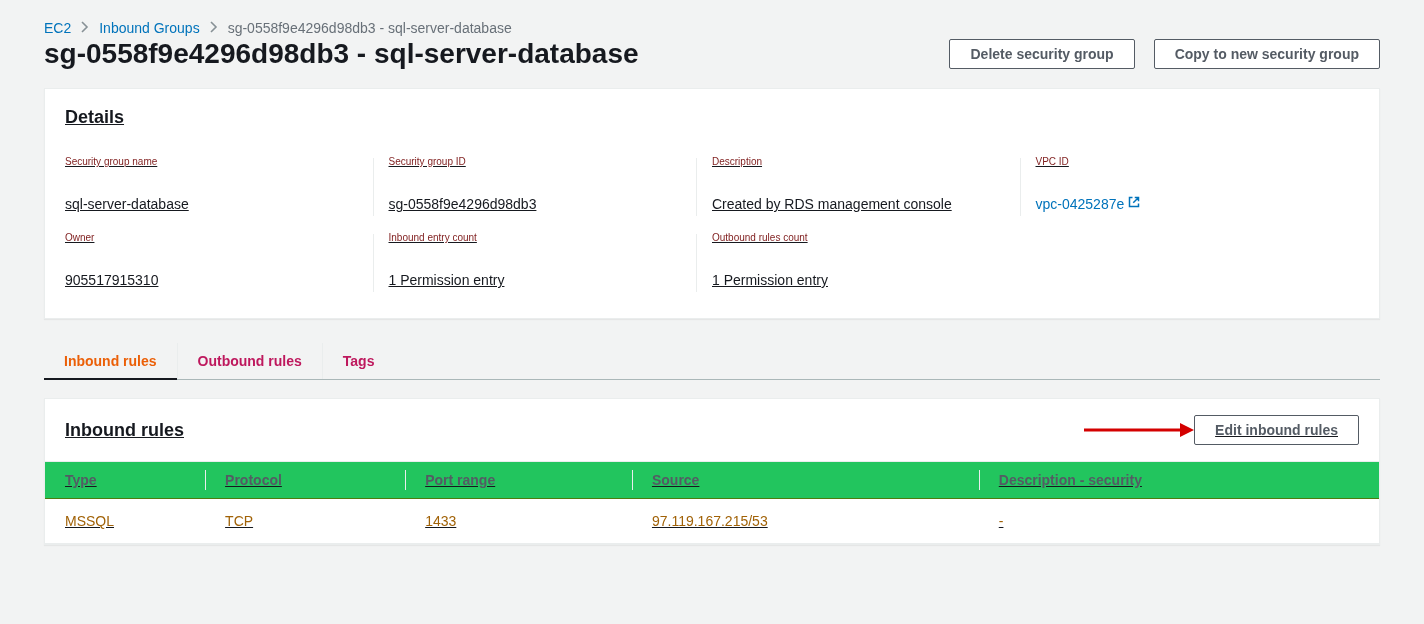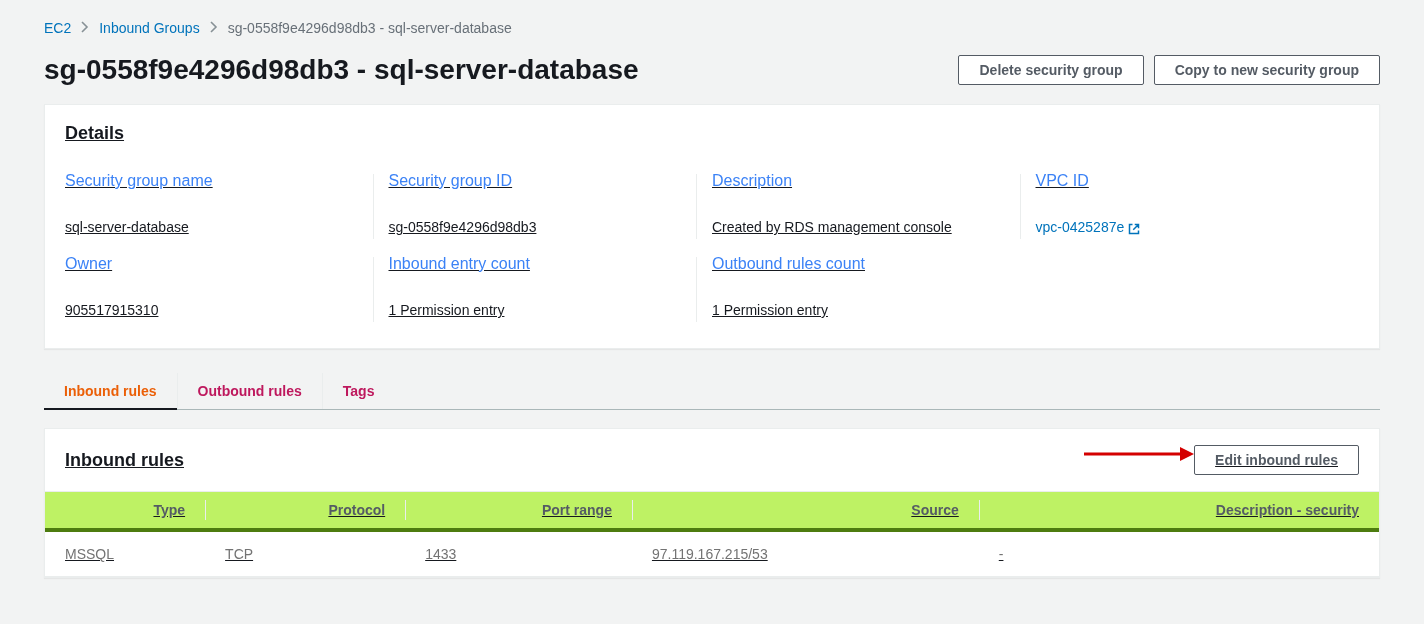--- a/index.html
+++ b/index.html
@@ -17,21 +17,21 @@
     }
     .page {
       padding: 20px 44px 40px 44px;
     }
     
     .breadcrumb {
       display: flex;
       align-items: flex-start;
       gap: 10px;
       font-size: 14px;
-      margin-bottom: 18px;
+      margin-bottom: 2px;
     }
     .breadcrumb a {
       color: #0073bb;
       text-decoration: none;
       cursor: pointer;
     }
     .breadcrumb .sep {
       color: #687078;
     }
     .breadcrumb .current {
@@ -44,21 +44,21 @@
       justify-content: space-between;
       margin-bottom: 18px;
     }
     .page-title {
       font-size: 28px;
       font-weight: 700;
       color: #16191f;
     }
     .header-actions {
       display: flex;
-      gap: 10px;
+      gap: 19px;
     }
     .btn {
       background: #fff;
       border: 1px solid #545b64;
       border-radius: 2px;
       padding: 6px 20px;
       font-size: 14px;
       font-weight: 700;
       color: #545b64;
       cursor: pointer;
@@ -90,35 +90,35 @@
     .detail-cell.divider::before {
       content: "";
       position: absolute;
       left: -16px;
       top: 12px;
       bottom: 6px;
       width: 1px;
       background: #eaeded;
     }
     .detail-label {
-      color: #3b82f6;
-      font-size: 16px;
+      color: #7f1d1d;
+      font-size: 10px;
       margin-bottom: 6px;
     }
     .detail-value {
       color: #16191f;
       font-size: 14px;
       margin-top: 29px;
     }
     .link {
       color: #0073bb;
       text-decoration: none;
       cursor: pointer;
       display: inline-flex;
-      align-items: flex-end;
+      align-items: flex-start;
       gap: 4px;
     }
     .ext-icon {
       width: 12px;
       height: 12px;
       stroke: #0073bb;
       stroke-width: 2;
       fill: none;
     }
     
@@ -157,60 +157,60 @@
       align-items: center;
       justify-content: space-between;
       padding: 16px 20px;
     }
     .rules-title {
       font-size: 18px;
       font-weight: 700;
     }
     .rules-header-right {
       display: flex;
-      align-items: flex-start;
+      align-items: center;
     }
     .arrow-annotation {
       width: 110px;
       height: 18px;
     }
     .arrow-annotation svg {
       display: block;
     }
     
     .rules-table {
       width: 100%;
       border-collapse: collapse;
     }
     .rules-table th {
-      text-align: right;
+      text-align: left;
       font-weight: 700;
       color: #545b64;
       font-size: 14px;
       padding: 10px 20px;
       border-top: 1px solid #eaeded;
-      border-bottom: 4px solid #4d7c0f;
-      background: #bef264;
+      border-bottom: 1px solid #4d7c0f;
+      background: #22c55e;
     }
     .rules-table th + th {
       position: relative;
     }
     .rules-table th + th::before {
       content: "";
       position: absolute;
       left: 0;
       top: 8px;
       bottom: 8px;
       width: 1px;
       background: #eaeded;
     }
     .rules-table td {
       padding: 14px 20px;
       border-bottom: 1px solid #eaeded;
-      color: #737373;
+      color: #a16207;
     }
   </style>
 </head>
 <body>
 
 <div class="page">
 
   <nav class="breadcrumb">
     <a>EC2</a>
     <span class="sep">

